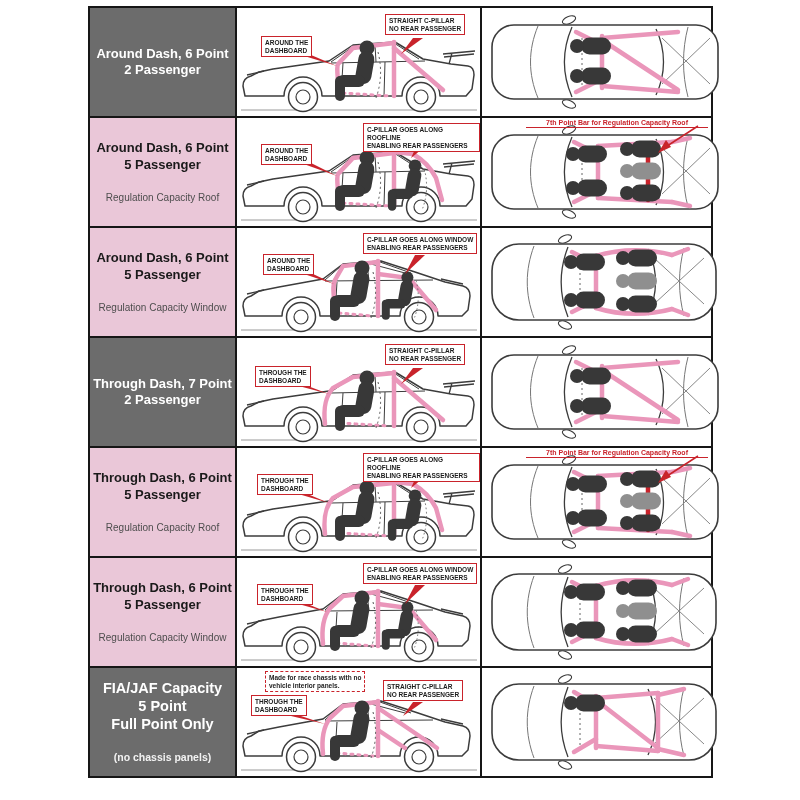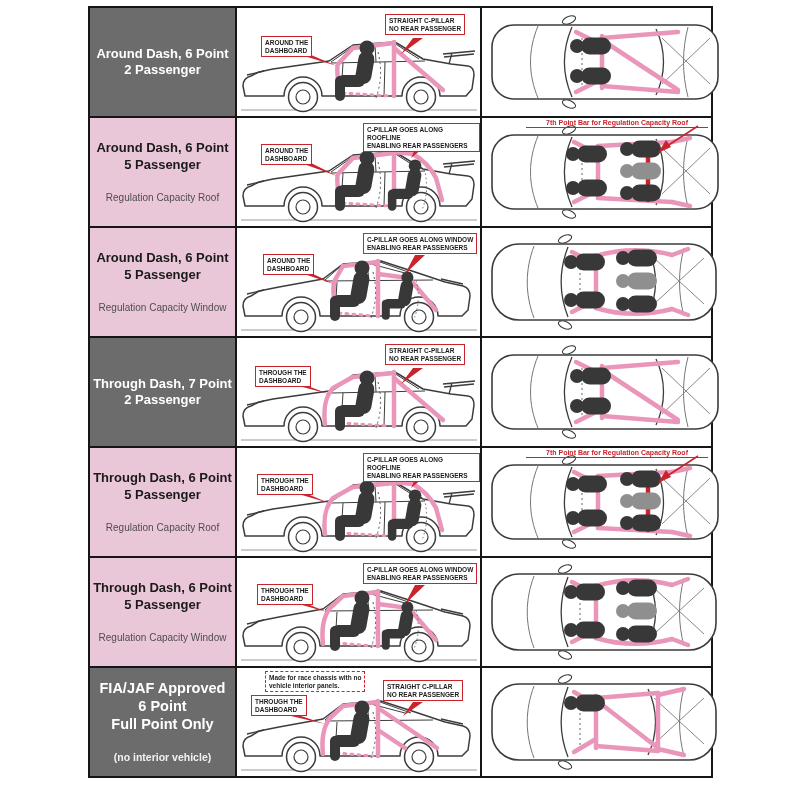--- a/index.html
+++ b/index.html
@@ -355,24 +355,24 @@
         <use href="#person-top" transform="translate(106,72)" fill="#383838"></use>
         <use href="#person-top" transform="translate(158,30)" fill="#383838"></use>
         <use href="#person-top" transform="translate(158,53)" fill="#8f8f8f"></use>
         <use href="#person-top" transform="translate(158,76)" fill="#383838"></use>
       </svg>
     </div>
   </div>
 
   <div class="row row-fia">
     <div class="cell cell-label dark">
-      <div class="t">FIA/JAF Approved</div>
-      <div class="t">6 Point</div>
+      <div class="t">FIA/JAF Capacity</div>
+      <div class="t">5 Point</div>
       <div class="t">Full Point Only</div>
-      <div class="s">(no interior vehicle)</div>
+      <div class="s">(no chassis panels)</div>
     </div>
     <div class="cell cell-side">
       <svg width="243" height="108" viewBox="0 0 243 108">
         <use href="#coupe-side"></use>
         <use href="#cage-s-fia"></use>
         <use href="#person-side" transform="translate(92,32)" fill="#383838"></use>
         <path d="M54,48 L64,48 L88,56 Z" fill="#c9232b"></path>
         <path d="M176,34 L186,34 L166,48 Z" fill="#c9232b"></path>
       </svg>
       <div class="callout callout-dashed" style="left:28px;top:3px">Made for race chassis with no

